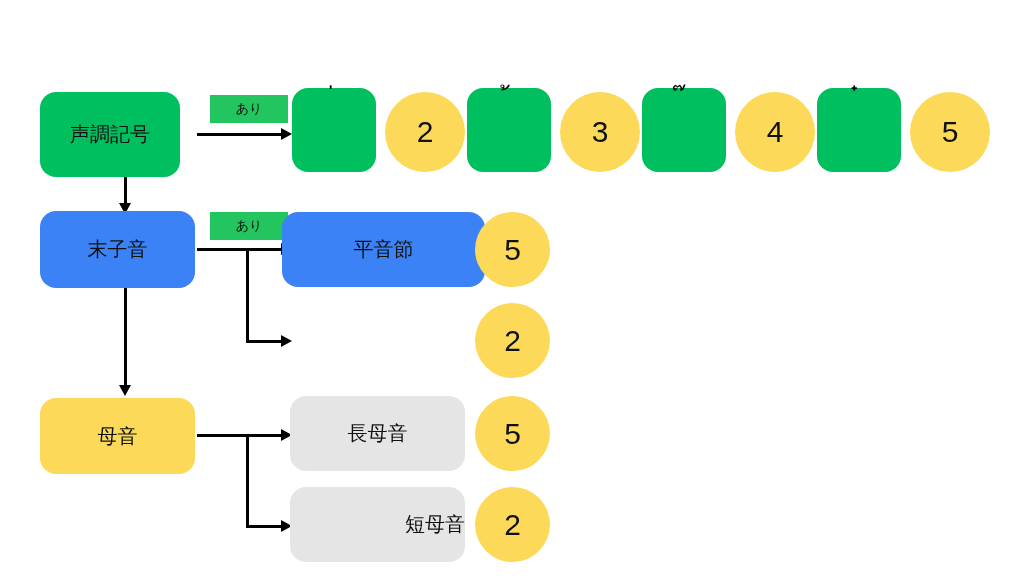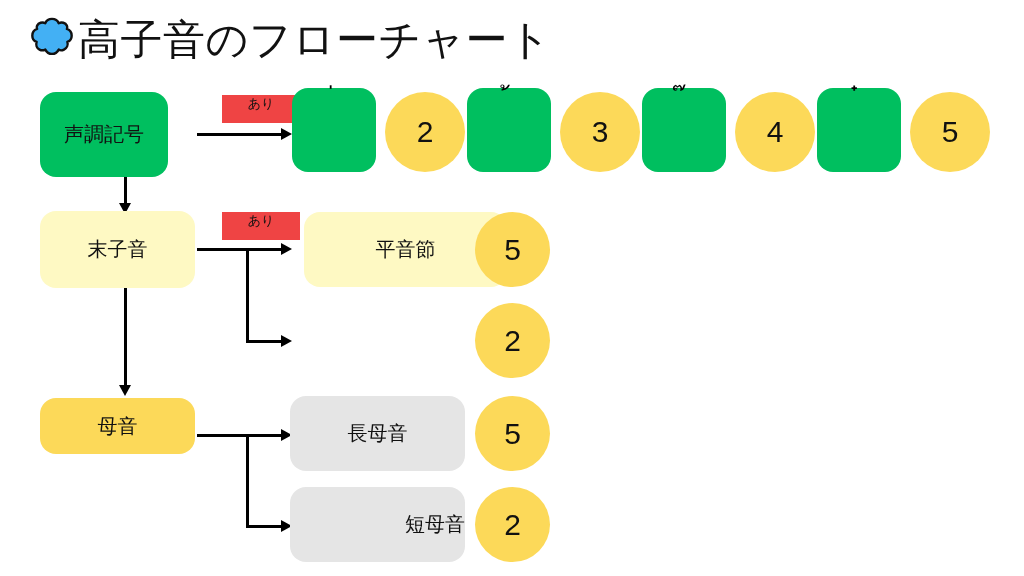--- a/index.html
+++ b/index.html
@@ -49,21 +49,21 @@
     position: absolute;
     border-radius: 16px;
     display: flex;
     align-items: center;
     justify-content: center;
     color: #111111;
     font-size: 20px;
     box-sizing: border-box;
   }
   .node.green-dark { background: #00bf5f; }
-  .node.green-mid  { background: #fef9c3; }
+  .node.green-mid  { background: #3b82f6; }
   .node.green-lite { background: #e5e5e5; }
   .node.yellow     { background: #fcd959; }
 
   
   .chip {
     position: absolute;
     background: #00bf5f;
     border-radius: 16px;
     box-sizing: border-box;
   }
@@ -87,27 +87,27 @@
     display: flex;
     align-items: center;
     justify-content: center;
     font-size: 30px;
     color: #111111;
   }
 
   
   .badge {
     position: absolute;
-    background: #ef4444;
-    display: flex;
+    background: #22c55e;
+    display: flex;
+    align-items: center;
     justify-content: center;
     font-size: 13px;
     color: #111111;
     box-sizing: border-box;
-    margin-left: 12px;
   }
 
   
   .hline { position: absolute; background: #000000; height: 3px; }
   .vline { position: absolute; background: #000000; width: 3px; }
   .arrow-r {
     position: absolute;
     width: 0; height: 0;
     border-top: 6px solid transparent;
     border-bottom: 6px solid transparent;
@@ -119,44 +119,22 @@
     border-left: 6px solid transparent;
     border-right: 6px solid transparent;
     border-top: 11px solid #000000;
   }
 </style>
 </head>
 <body>
 
 <div id="stage">
 
-  <div class="title-row">
-    <svg class="cloud-icon" viewBox="0 0 100 100">
-      <path d="M50 6
-               c7 0 12 4 14 9
-               c6-3 14-1 17 5
-               c1 2 1 5 0 7
-               c6 2 10 8 10 14
-               c0 6-4 11-9 13
-               c2 6-1 13-7 16
-               c-4 2-8 2-11 0
-               c-3 6-9 9-14 9
-               c-6 0-11-3-14-9
-               c-4 2-8 2-12 0
-               c-6-3-8-10-6-16
-               c-6-2-9-7-9-13
-               c0-6 4-12 10-14
-               c-1-2-1-5 0-7
-               c3-6 11-8 17-5
-               c2-5 7-9 14-9 z" fill="#43b0f4" stroke="#111111" stroke-width="5" stroke-linejoin="round"></path>
-    </svg>
-    <span class="title-text">高子音のフローチャート</span>
-  </div>
-
-  <div class="node green-dark" style="left:40px; top:92px; width:128px; height:85px;">
+
+  <div class="node green-dark" style="left:40px; top:92px; width:140px; height:85px;">
     <span>声調記号</span>
   </div>
 
   <div class="badge" style="left:210px; top:95px; width:78px; height:28px;">
     <span>あり</span>
   </div>
   <div class="hline" style="left:197px; top:133px; width:86px;"></div>
   <div class="arrow-r" style="left:281px; top:128px;"></div>
 
   <div class="chip" style="left:292px; top:88px; width:84px; height:84px;">
@@ -197,35 +175,35 @@
   <div class="badge" style="left:210px; top:212px; width:78px; height:28px;">
     <span>あり</span>
   </div>
 
   <div class="hline" style="left:197px; top:248px; width:88px;"></div>
   <div class="arrow-r" style="left:281px; top:243px;"></div>
   <div class="vline" style="left:246px; top:248px; height:95px;"></div>
   <div class="hline" style="left:246px; top:340px; width:39px;"></div>
   <div class="arrow-r" style="left:281px; top:335px;"></div>
 
-  <div class="node green-mid" style="left:304px; top:212px; width:203px; height:75px;">
+  <div class="node green-mid" style="left:282px; top:212px; width:203px; height:75px;">
     <span>平音節</span>
   </div>
   <div class="circle" style="left:475px; top:212px; width:75px; height:75px;">
     <span>5</span>
   </div>
 
   <div class="circle" style="left:475px; top:303px; width:75px; height:75px;">
     <span>2</span>
   </div>
 
   <div class="vline" style="left:124px; top:288px; height:100px;"></div>
   <div class="arrow-d" style="left:119px; top:385px;"></div>
 
-  <div class="node yellow" style="left:40px; top:398px; width:155px; height:56px;">
+  <div class="node yellow" style="left:40px; top:398px; width:155px; height:76px;">
     <span>母音</span>
   </div>
 
   <div class="hline" style="left:197px; top:434px; width:88px;"></div>
   <div class="arrow-r" style="left:281px; top:429px;"></div>
   <div class="vline" style="left:246px; top:434px; height:94px;"></div>
   <div class="hline" style="left:246px; top:525px; width:39px;"></div>
   <div class="arrow-r" style="left:281px; top:520px;"></div>
 
   <div class="node green-lite" style="left:290px; top:396px; width:175px; height:75px;">

